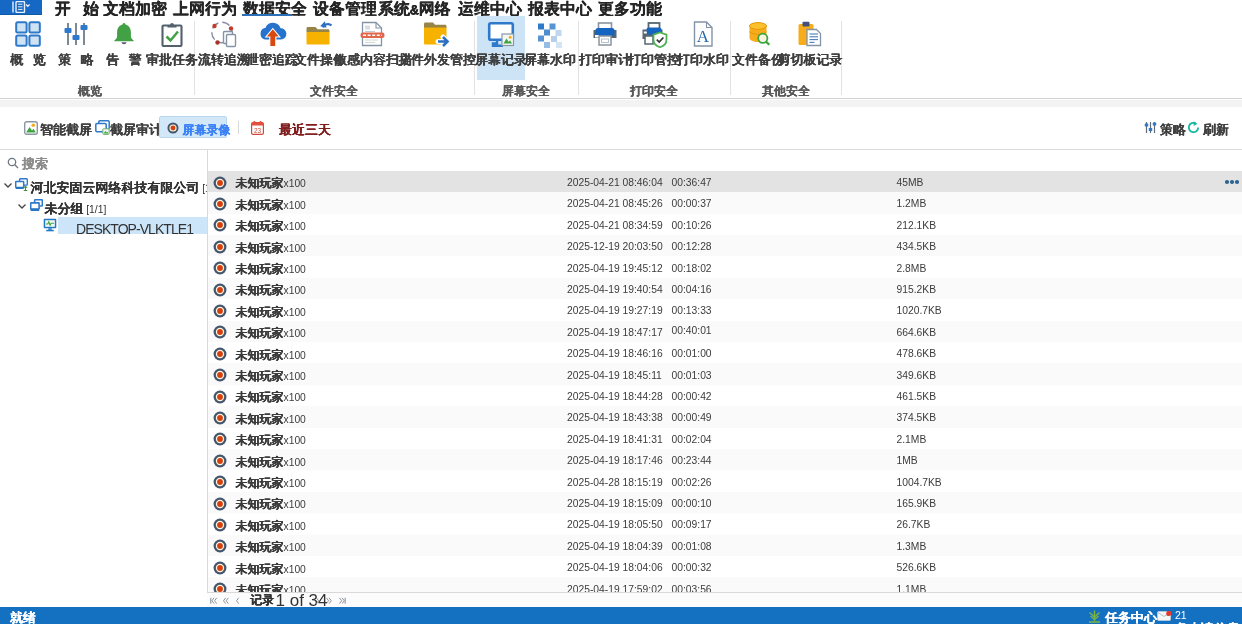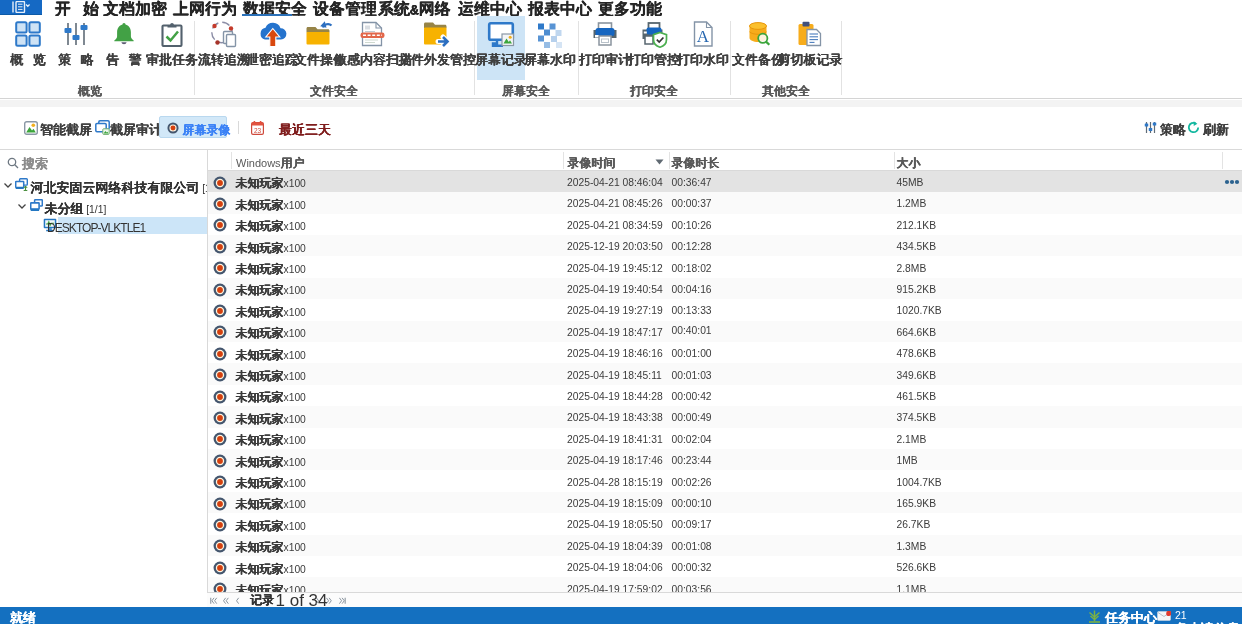--- a/index.html
+++ b/index.html
@@ -258,37 +258,23 @@
       </svg>
   <span class="cjk13" style="position:absolute;left:44.4px;top:50px;color:#333">未分组<span class="lat"> [1/1]</span></span>
   <div style="position:absolute;left:57.5px;top:67.4px;width:149px;height:17px;background:#cce5f8"></div>
   <svg style="position:absolute;left:43px;top:68px" width="14" height="14" viewBox="0 0 14 14">
         <rect x="0.7" y="0.7" width="12.6" height="9.6" rx="1" fill="#2477c2"></rect>
         <rect x="2.2" y="2.2" width="9.6" height="6.6" fill="#f2f7fc"></rect>
         <path d="M3 6 L4.8 6 L5.8 3.8 L7.1 7.4 L8.1 5.2 L11 5.2" fill="none" stroke="#3ca53c" stroke-width="1.1"></path>
         <rect x="5.2" y="10.3" width="3.6" height="1.5" fill="#2477c2"></rect>
         <rect x="3.2" y="11.8" width="7.6" height="1.5" fill="#2477c2"></rect>
       </svg>
-  <span style="position:absolute;left:47px;top:71px;color:#333;font-size:12px;letter-spacing:-0.95px">DESKTOP-VLKTLE1</span>
-</div>
-
-<div style="position:absolute;left:206.5px;top:150px;width:1035.5px;height:20.7px;background:#fff;border-bottom:1px solid #d9d9d9">
-  <div style="position:absolute;left:24px;top:2px;height:17px;width:1px;background:#e3e3e3"></div>
-  <div style="position:absolute;left:356.5px;top:2px;height:17px;width:1px;background:#e3e3e3"></div>
-  <div style="position:absolute;left:462px;top:2px;height:17px;width:1px;background:#e3e3e3"></div>
-  <div style="position:absolute;left:687px;top:2px;height:17px;width:1px;background:#e3e3e3"></div>
-  <div style="position:absolute;left:1015.5px;top:2px;height:17px;width:1px;background:#e3e3e3"></div>
-  <span style="position:absolute;left:29.5px;top:4.8px;font-size:11px;color:#595959">Windows<span class="cjk12">用户</span></span>
-  <span class="cjk12" style="position:absolute;left:361px;top:4.5px;color:#595959">录像时间</span>
-  <svg style="position:absolute;left:448px;top:9.3px" width="9" height="6" viewBox="0 0 9 6">
-        <path d="M0.5 0.5 L8.5 0.5 L4.5 5.5 Z" fill="#606a72"></path>
-      </svg>
-  <span class="cjk12" style="position:absolute;left:465px;top:4.5px;color:#595959">录像时长</span>
-  <span class="cjk12" style="position:absolute;left:690px;top:4.5px;color:#595959">大小</span>
-</div>
+  <span style="position:absolute;left:76px;top:71px;color:#333;font-size:14px;letter-spacing:-0.95px">DESKTOP-VLKTLE1</span>
+</div>
+
 
 <div style="position:absolute;left:206.5px;top:170.8px;width:1035.5px;height:21.40px;background:#e3e3e3">
       <svg style="position:absolute;left:6px;top:4.9px" width="14" height="14" viewBox="0 0 13 13">
         <circle cx="6.5" cy="6.5" r="6" fill="#44566e"></circle>
         <circle cx="6.5" cy="6.5" r="3.9" fill="#fdf6e3"></circle>
         <circle cx="6.5" cy="6.5" r="2.7" fill="#d4400e"></circle>
       </svg>
       <span class="cjk12" style="position:absolute;left:29px;top:4.7px;color:#3b3b3b">未知玩家<span class="lat">x100</span></span>
       <span class="lat" style="position:absolute;left:360.5px;top:6.3px;color:#3b3b3b">2025-04-21 08:46:04</span>
       <span class="lat" style="position:absolute;left:465px;top:6.3px;color:#3b3b3b">00:36:47</span>

